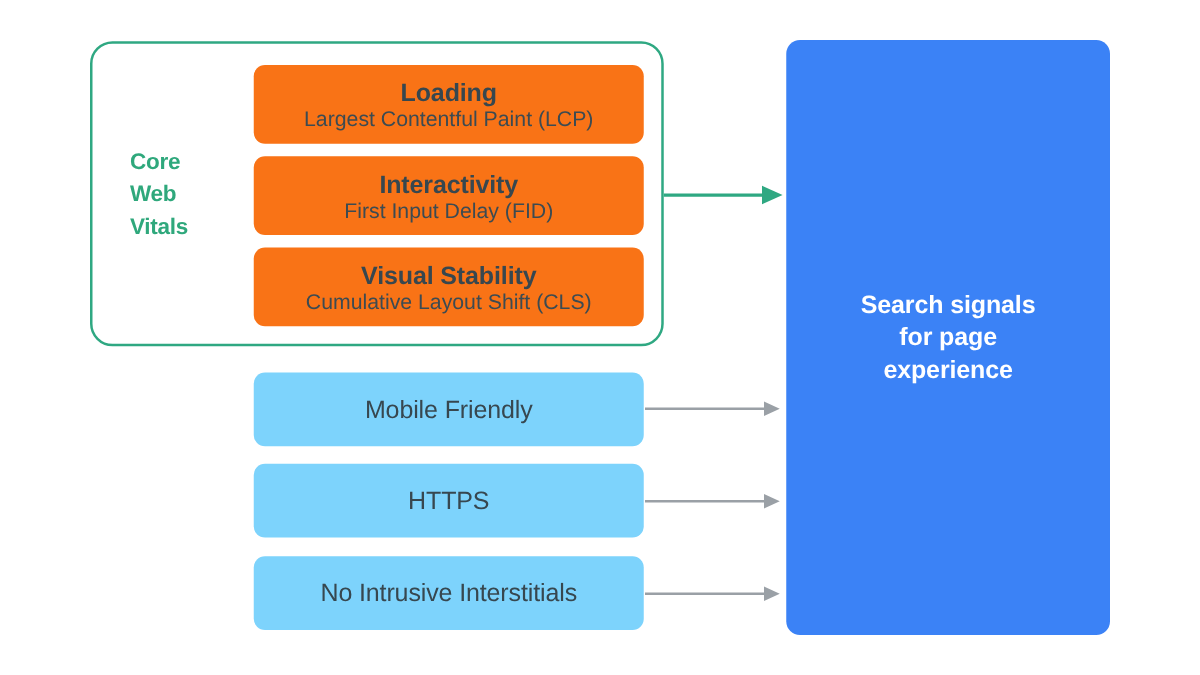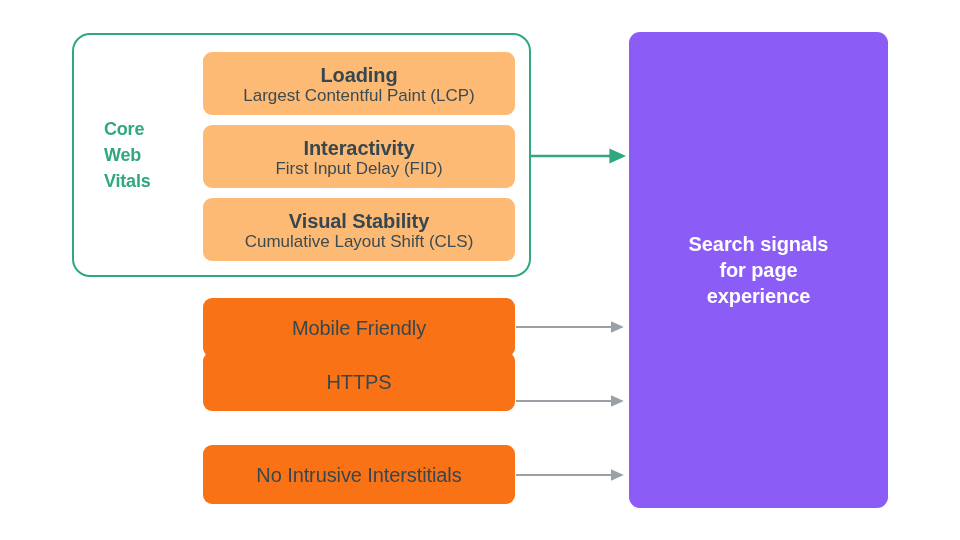--- a/index.html
+++ b/index.html
@@ -43,21 +43,21 @@
     line-height: 26px;
     letter-spacing: -0.2px;
   }
 
   
   .metric-card {
     position: absolute;
     left: 203px;
     width: 312px;
     height: 63px;
-    background: #fdba74;
+    background: #f97316;
     border-radius: 9px;
     display: flex;
     flex-direction: column;
     align-items: center;
     justify-content: center;
     box-sizing: border-box;
   }
   .metric-card.m1 { top: 52px; }
   .metric-card.m2 { top: 125px; }
   .metric-card.m3 { top: 198px; }
@@ -75,46 +75,46 @@
     line-height: 15px;
     margin-top: 1px;
   }
 
   
   .gray-card {
     position: absolute;
     left: 203px;
     width: 312px;
     height: 59px;
-    background: #f97316;
+    background: #7dd3fc;
     border-radius: 9px;
     display: flex;
     align-items: center;
     justify-content: center;
     box-sizing: border-box;
   }
   .gray-card.g1 { top: 298px; }
-  .gray-card.g2 { top: 352px; }
+  .gray-card.g2 { top: 371px; }
   .gray-card.g3 { top: 445px; justify-content: center; }
   .gray-label {
     color: #37474F;
     font-size: 20px;
     font-weight: normal;
     line-height: 24px;
     letter-spacing: -0.1px;
   }
 
   
   .blue-box {
     position: absolute;
     left: 629px;
     top: 32px;
     width: 259px;
     height: 476px;
-    background: #8b5cf6;
+    background: #3b82f6;
     border-radius: 11px;
     display: flex;
     align-items: center;
     justify-content: center;
   }
   .blue-text {
     color: #ffffff;
     font-size: 20px;
     font-weight: bold;
     line-height: 26px;

